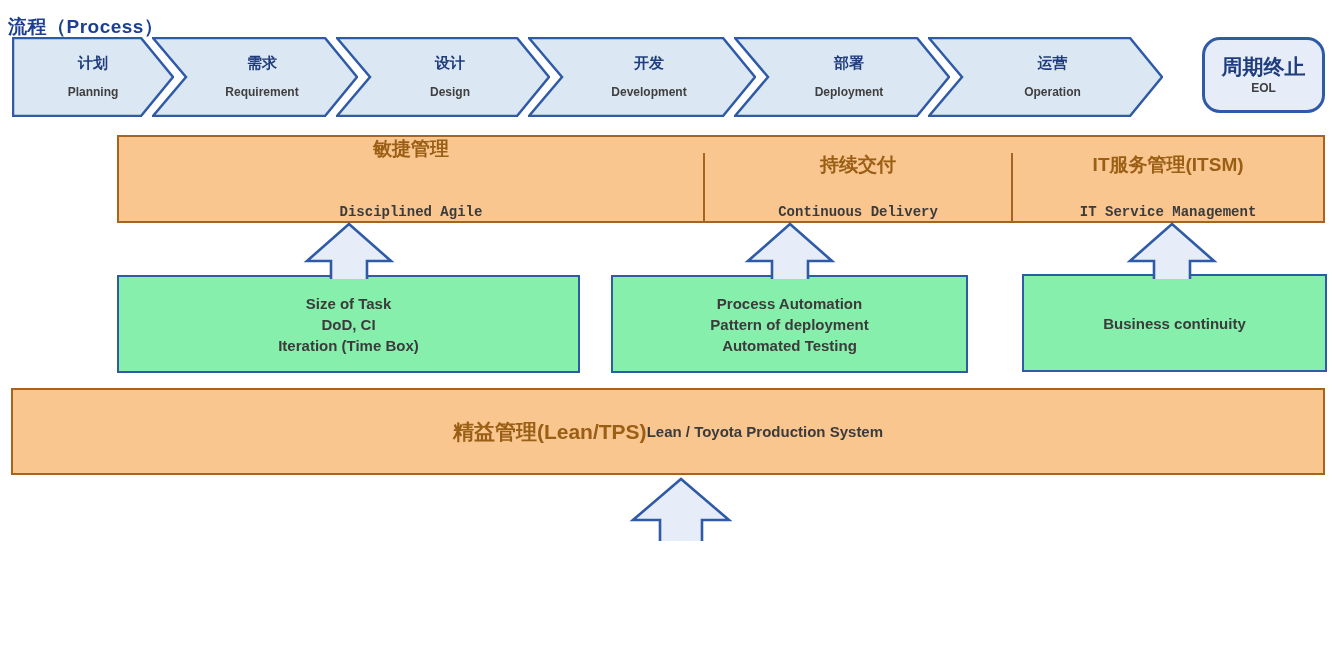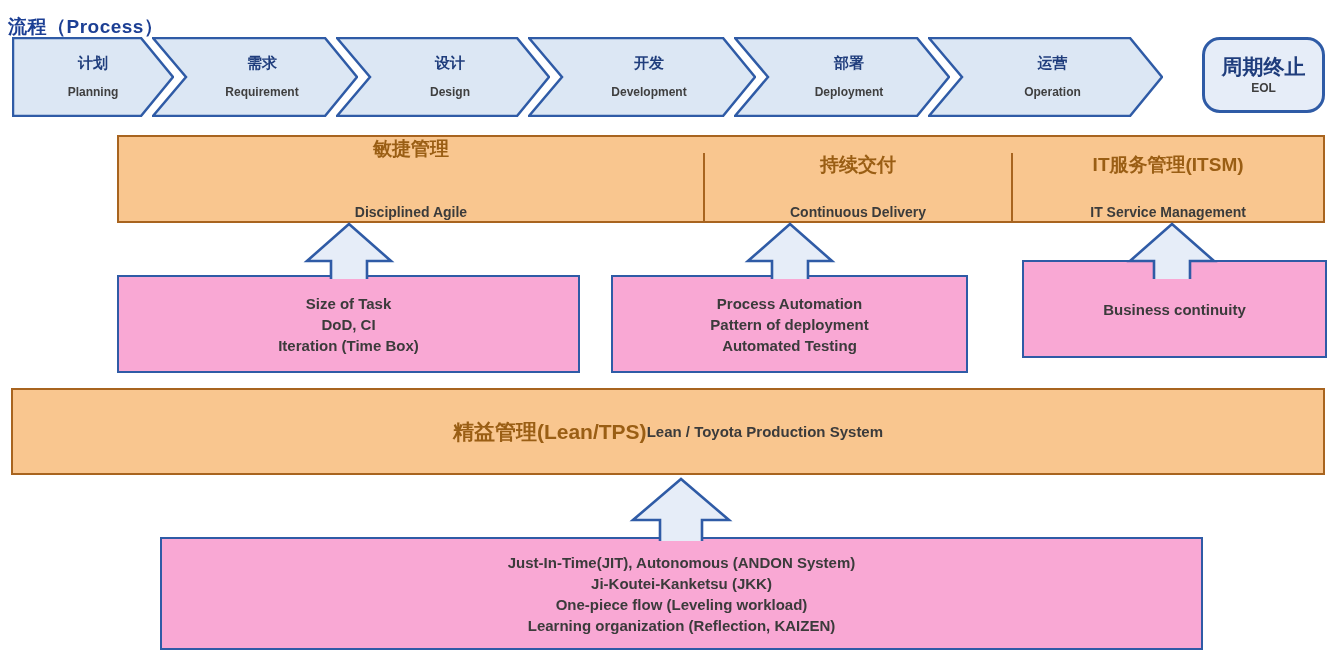--- a/index.html
+++ b/index.html
@@ -34,26 +34,26 @@
     display:flex;align-items:stretch;
   }
   .bar-top{left:117px;top:135px;width:1208px;height:88px;}
   .bar-lean{left:11px;top:388px;width:1314px;height:87px;flex-direction:row;align-items:center;justify-content:center;}
   .bar-sec{
     display:flex;flex-direction:column;align-items:center;justify-content:space-between;
     line-height:1.3;text-align:center;box-sizing:border-box;
   }
   .bar-sec + .bar-sec{border-left:2.5px solid #a8641f;margin-top:16px;}
   .zh-bar{font-size:19px;font-weight:bold;color:#9a5e14;}
-  .en-bar{font-size:14px;font-weight:bold;color:#3b3b3b;}
+  .en-bar{font-size:14px;font-weight:bold;color:#3b3b3b;font-family:Liberation Mono, monospace;}
   .zh-lean{font-size:21px;font-weight:bold;color:#9a5e14;line-height:1.3;}
   .en-lean{font-size:15px;font-weight:bold;color:#3b3b3b;line-height:1.3;}
   
   .dbox{
-    position:absolute;box-sizing:border-box;background:#f9a8d4;border:2.5px solid #2f5ba6;
+    position:absolute;box-sizing:border-box;background:#86efac;border:2.5px solid #2f5ba6;
     display:flex;flex-direction:column;align-items:center;justify-content:center;
     text-align:center;line-height:1.4;
   }
   .dline{font-size:15px;font-weight:600;color:#3b3b3b;}
   
   .arrow{position:absolute;}
   .arrow path{fill:#e6edf8;stroke:#2f5ba6;stroke-width:2.6;stroke-linejoin:miter;}
 </style>
 </head>
 <body>
@@ -142,43 +142,37 @@
   <div class="dbox" style="left:117px;top:275px;width:463px;height:98px;">
     <div class="dline">Size of Task</div>
     <div class="dline">DoD, CI</div>
     <div class="dline">Iteration (Time Box)</div>
   </div>
   <div class="dbox" style="left:611px;top:275px;width:357px;height:98px;">
     <div class="dline">Process Automation</div>
     <div class="dline">Pattern of deployment</div>
     <div class="dline">Automated Testing</div>
   </div>
-  <div class="dbox" style="left:1022px;top:260px;width:305px;height:98px;">
+  <div class="dbox" style="left:1022px;top:274px;width:305px;height:98px;">
     <div class="dline">Business continuity</div>
   </div>
 
   <svg class="arrow" style="left:301px;top:221px" width="96" height="58" viewBox="0 0 96 58">
     <path d="M30,58 L30,40 L6,40 L48,3 L90,40 L66,40 L66,58"></path>
   </svg>
   <svg class="arrow" style="left:742px;top:221px" width="96" height="58" viewBox="0 0 96 58">
     <path d="M30,58 L30,40 L6,40 L48,3 L90,40 L66,40 L66,58"></path>
   </svg>
   <svg class="arrow" style="left:1124px;top:221px" width="96" height="58" viewBox="0 0 96 58">
     <path d="M30,58 L30,40 L6,40 L48,3 L90,40 L66,40 L66,58"></path>
   </svg>
 
   <div class="bar bar-lean">
     <span class="zh-lean">精益管理(Lean/TPS)</span>
     <span class="en-lean">Lean / Toyota Production System</span>
   </div>
 
-  <div class="dbox" style="left:160px;top:537px;width:1043px;height:113px;">
-    <div class="dline">Just-In-Time(JIT), Autonomous (ANDON System)</div>
-    <div class="dline">Ji-Koutei-Kanketsu (JKK)</div>
-    <div class="dline">One-piece flow (Leveling workload)</div>
-    <div class="dline">Learning organization (Reflection, KAIZEN)</div>
-  </div>
 
   <svg class="arrow" style="left:626px;top:476px" width="110" height="65" viewBox="0 0 110 65">
     <path d="M34,65 L34,44 L7,44 L55,3 L103,44 L76,44 L76,65"></path>
   </svg>
 
 </div>
 
 </body></html>

